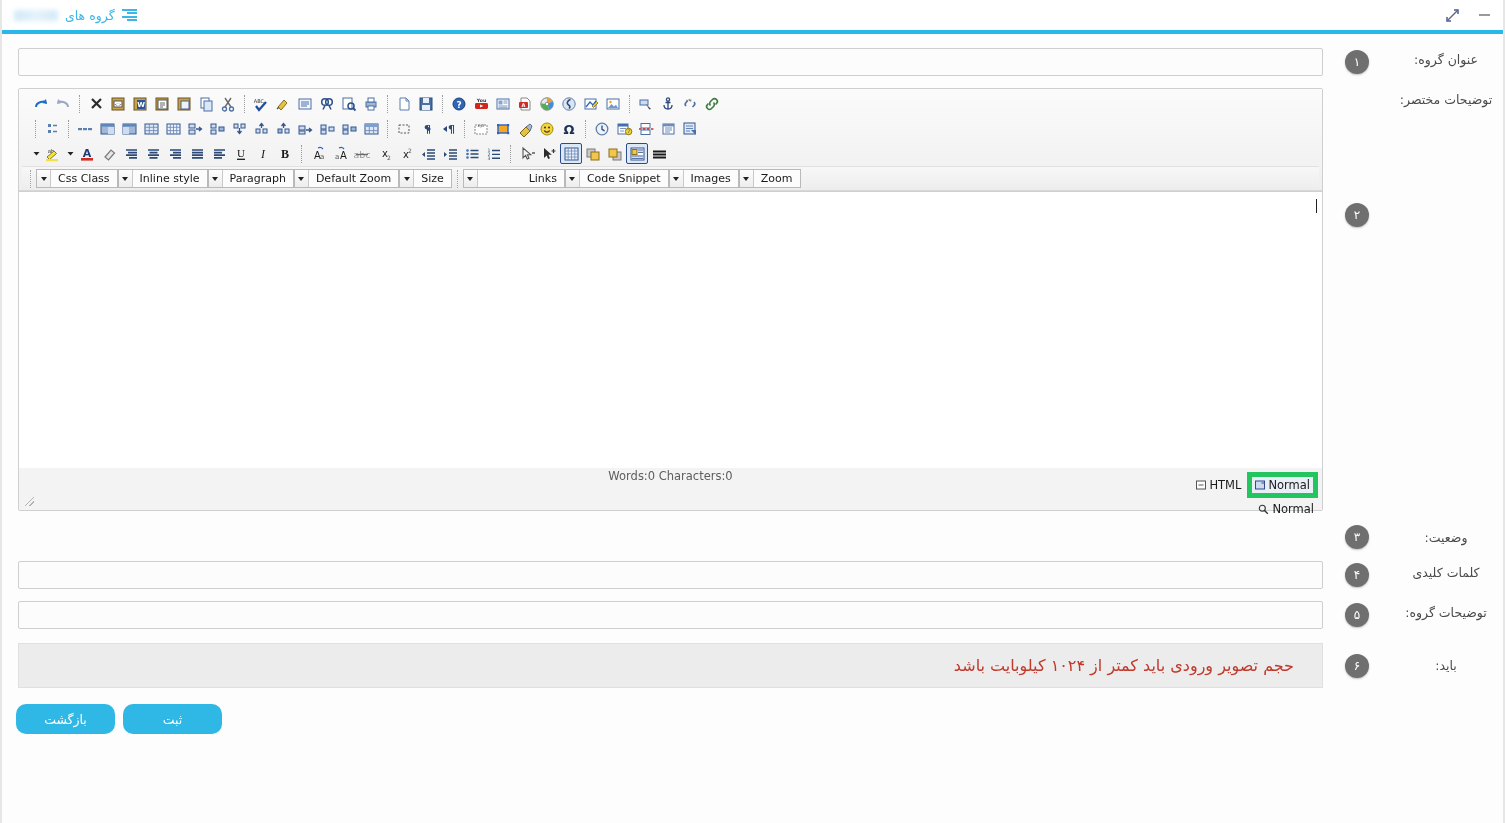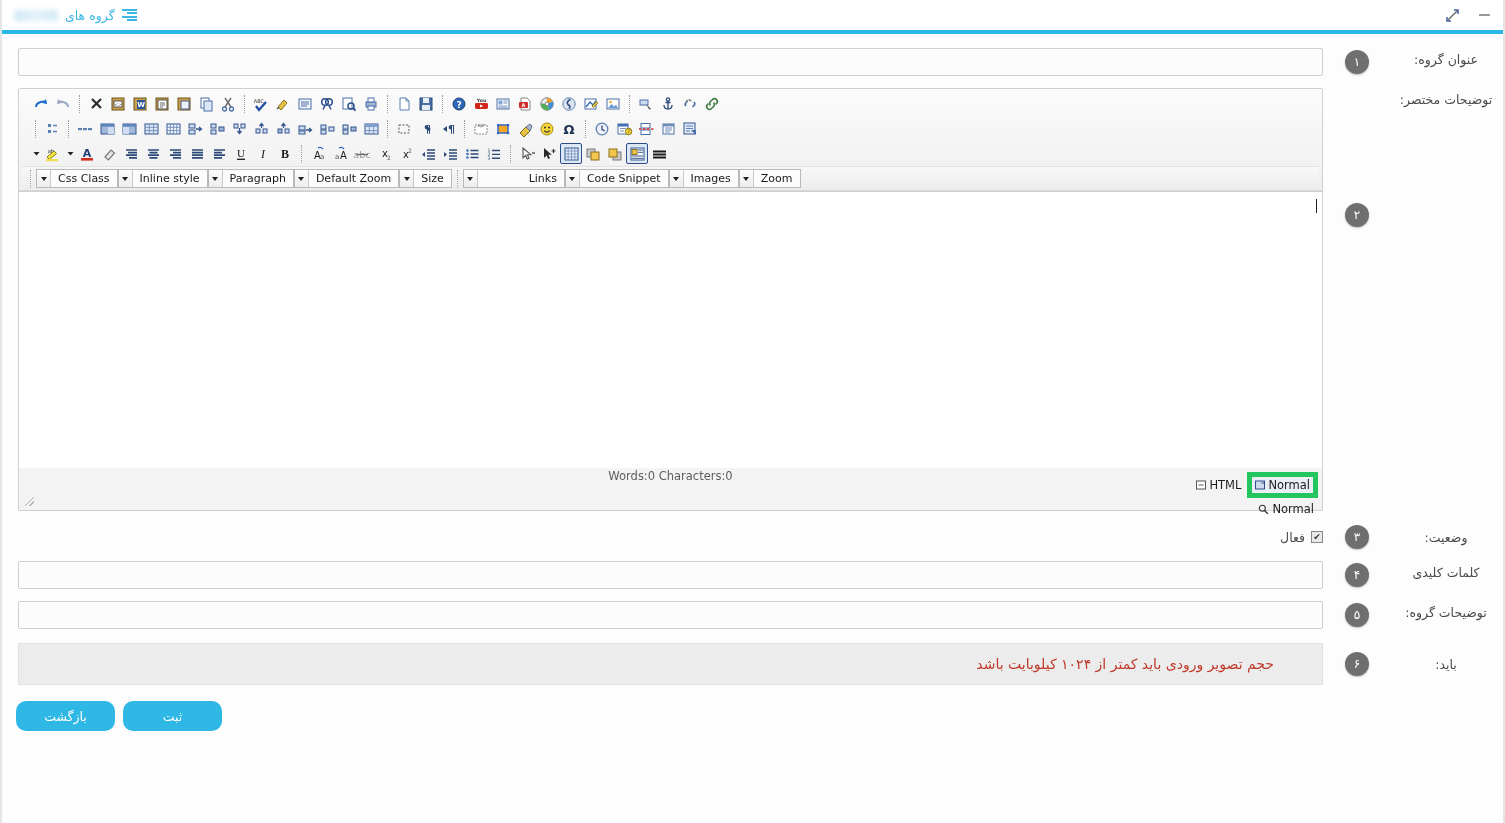--- a/index.html
+++ b/index.html
@@ -228,21 +228,21 @@
     flex: 1; height: 32px;
     border: 1px solid #cfcfcf; background: #fbfbfb;
     outline: none; font-family: inherit; font-size: 12px; padding: 0 8px;
   }
   .btn-select {
     background: #2fb8e5; color: #fff; border: none;
     padding: 0 16px; height: 32px;
     font-family: inherit; font-size: 12.5px; cursor: pointer;
   }
   .upload-note {
-    color: #c0392b; font-size: 14px; margin-right: 38px;
+    color: #c0392b; font-size: 16px; margin-right: 18px;
   }
 
   
   .btn-bar {
     display: flex; direction: ltr; gap: 8px;
     padding: 16px 14px 0 14px;
   }
   .btn {
     background: #2fb8e5; color: #fff; border: none;
     min-width: 99px; height: 30px;
@@ -954,26 +954,20 @@
           </div>
         </div>
       </div>
     </div>
 
     <div class="row" style="padding:14px 0 0 0; align-items:center;">
       <div class="label-col" style="padding-top:0;">وضعیت:</div>
       <div class="badge-col" style="padding-top:0;">
         <span class="badge">۳</span>
       </div>
-      <div class="field-col status-row" style="justify-content:flex-start; padding:0 16px 0 16px;">
-        <span class="chk-wrap">
-          <span class="chk"></span>
-          <span class="chk-label">فعال</span>
-        </span>
-      </div>
     </div>
 
     <div class="row" style="padding:12px 0 0 0;">
       <div class="label-col">کلمات کلیدی</div>
       <div class="badge-col">
         <span class="badge">۴</span>
       </div>
       <div class="field-col" style="padding:0 16px 0 16px;">
         <input class="txt-input" type="text" value="" style="">
       </div>

